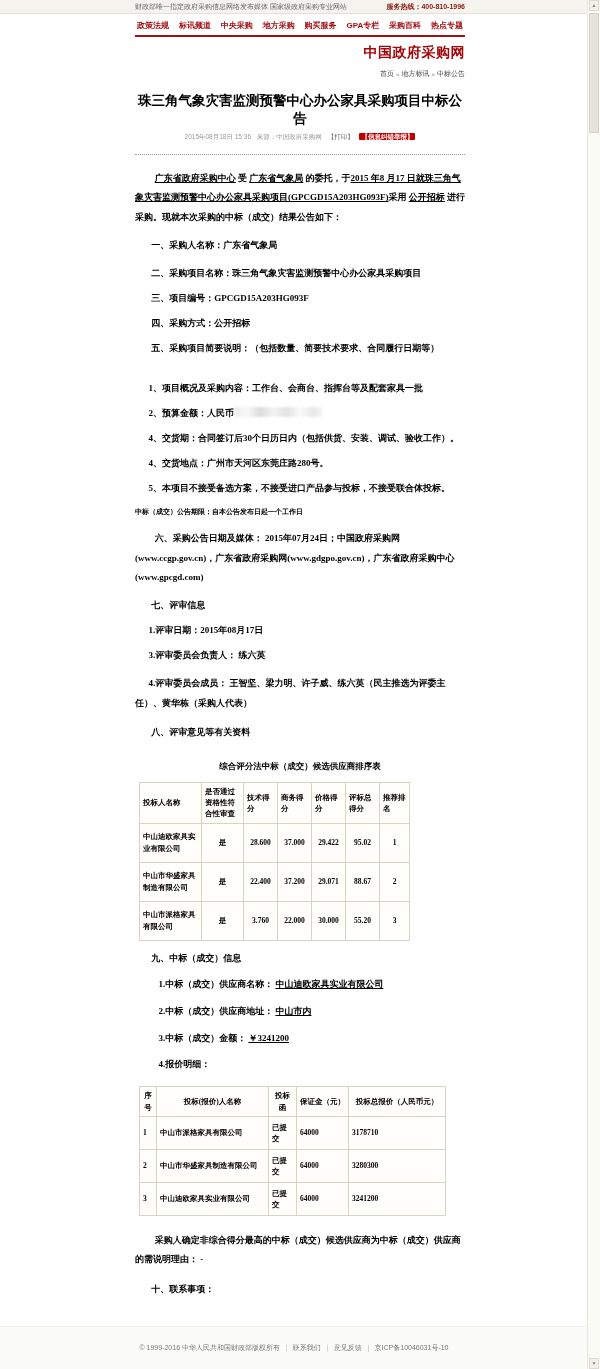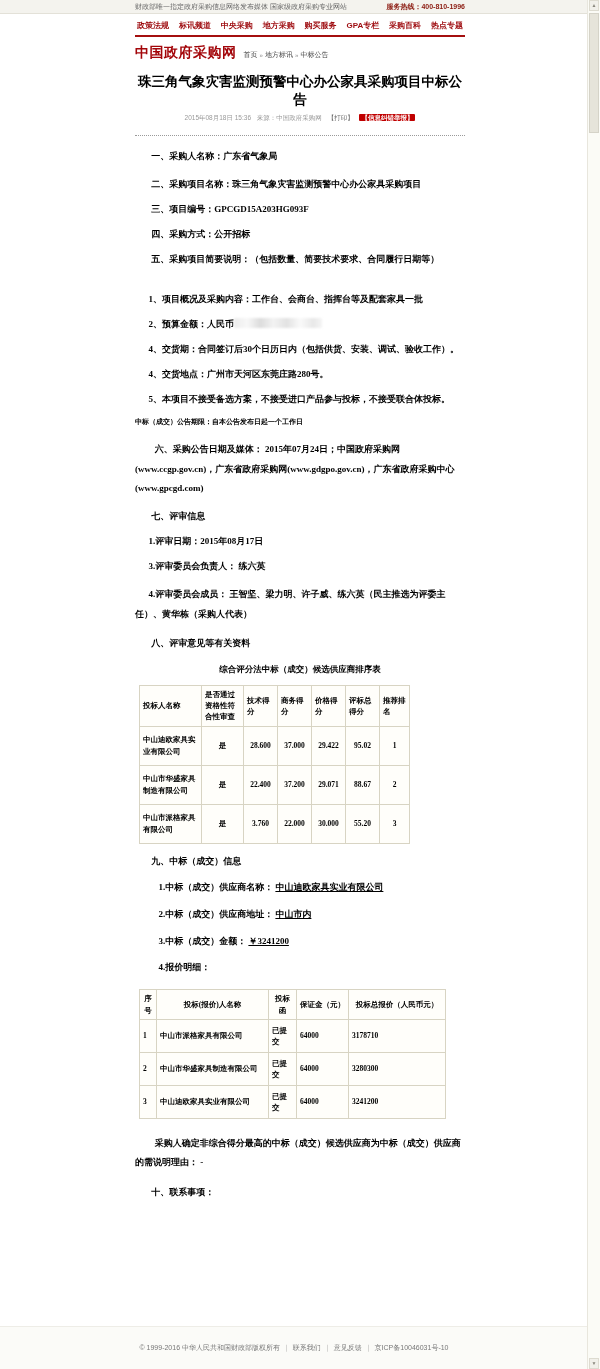--- a/index.html
+++ b/index.html
@@ -12,21 +12,21 @@
   .shell{width:330px;margin-left:135px;}
   
   .topbar{background:#f4f3ee;border-bottom:1px solid #e3e1d8;height:13px;}
   .topbar .shell{display:flex;justify-content:space-between;align-items:center;height:13px;}
   .topbar-slogan{font-size:7px;color:#666;font-family:"Liberation Sans",sans-serif;transform-origin:left center;}
   .topbar-hotline{font-size:7px;color:#8b1a10;font-weight:bold;font-family:"Liberation Sans",sans-serif;}
   
   .nav{display:flex;justify-content:space-between;align-items:center;padding:6px 2px 4px 2px;border-bottom:2px solid #a40f0f;}
   .nav-item{font-size:8px;font-weight:bold;color:#9e0b0f;cursor:pointer;font-family:"Liberation Sans",sans-serif;white-space:nowrap;}
   
-  .masthead{display:flex;align-items:flex-end;gap:7px;padding:7px 0 6px 0;}
+  .masthead{display:flex;align-items:flex-end;gap:7px;padding:7px 0 6px 0;flex-direction:column;}
   .logo{font-size:14px;font-weight:900;color:#a3060a;letter-spacing:0.5px;font-family:"Liberation Sans",sans-serif;cursor:pointer;}
   .breadcrumb{font-size:7px;color:#444;padding-bottom:2px;}
   .breadcrumb .crumb{cursor:pointer;margin-top:36px;}
   .breadcrumb .sep{color:#888;margin:0 2px;}
   
   .art-title{font-size:13.5px;font-weight:bold;color:#000;text-align:center;margin-top:6px;line-height:1.3;font-family:Liberation Mono, monospace;}
   .art-meta{text-align:center;font-size:6.5px;color:#999;margin-top:5px;font-family:"Liberation Sans",sans-serif;}
   .art-meta .m{margin:0 2px;}
   .print-link{color:#666;cursor:pointer;}
   .report-badge{background:#c00000;color:#fff;padding:0 2px;font-weight:bold;cursor:pointer;border-radius:1px;}
@@ -102,38 +102,39 @@
   <div class="art-meta">
     <span class="m">2015年08月18日 15:36</span>
     <span class="m">来源：中国政府采购网</span>
     <span class="m print-link">【打印】</span>
     <span class="m report-badge">【信息纠错举报】</span>
   </div>
 
   <hr class="dotted">
 
   <div id="article-body">
+      <div class="line para" style="text-indent: 2.2em; margin-top: 12px;"><span class="u">广东省政府采购中心</span><span class=""> 受 </span><span class="u">广东省气象局</span><span class=""> 的委托，于</span><span class="u">2015 年8 月17 日就珠三角气象灾害监测预警中心办公家具采购项目(GPCGD15A203HG093F)</span><span class="">采用 </span><span class="u">公开招标</span><span class=""> 进行采购。现就本次采购的中标（成交）结果公告如下：</span></div>
       <div class="line" style="padding-left: 1.8em; margin-top: 12px;"><span class="">一、采购人名称：广东省气象局</span></div>
       <div class="line" style="padding-left: 1.8em; margin-top: 14px;"><span class="">二、采购项目名称：珠三角气象灾害监测预警中心办公家具采购项目</span></div>
       <div class="line" style="padding-left: 1.8em; margin-top: 11px;"><span class="">三、项目编号：GPCGD15A203HG093F</span></div>
       <div class="line" style="padding-left: 1.8em; margin-top: 11px;"><span class="">四、采购方式：公开招标</span></div>
       <div class="line" style="padding-left: 1.8em; margin-top: 11px;"><span class="">五、采购项目简要说明：（包括数量、简要技术要求、合同履行日期等）</span></div>
       <div class="line" style="padding-left: 1.5em; margin-top: 26px;"><span class="">1、项目概况及采购内容：工作台、会商台、指挥台等及配套家具一批</span></div>
       <div class="line" style="padding-left: 1.5em; margin-top: 11px;"><span class="">2、预算金额：人民币</span><span class="redact"></span></div>
       <div class="line" style="padding-left: 1.5em; margin-top: 11px;"><span class="">4、交货期：合同签订后30个日历日内（包括供货、安装、调试、验收工作）。</span></div>
       <div class="line" style="padding-left: 1.5em; margin-top: 11px;"><span class="">4、交货地点：广州市天河区东莞庄路280号。</span></div>
       <div class="line" style="padding-left: 1.5em; margin-top: 11px;"><span class="">5、本项目不接受备选方案，不接受进口产品参与投标，不接受联合体投标。</span></div>
       <div class="line small" style="margin-top: 11px;"><span class="">中标（成交）公告期限：自本公告发布日起一个工作日</span></div>
       <div class="line para" style="text-indent: 2.2em; margin-top: 12px;"><span class="">六、采购公告日期及媒体：      2015年07月24日；中国政府采购网(www.ccgp.gov.cn)，广东省政府采购网(www.gdgpo.gov.cn)，广东省政府采购中心(www.gpcgd.com)</span></div>
       <div class="line" style="padding-left: 1.8em; margin-top: 12px;"><span class="">七、评审信息</span></div>
       <div class="line" style="padding-left: 1.5em; margin-top: 11px;"><span class="">1.评审日期：2015年08月17日</span></div>
       <div class="line" style="padding-left: 1.5em; margin-top: 11px;"><span class="">3.评审委员会负责人：  练六英</span></div>
       <div class="line para" style="text-indent: 1.5em; margin-top: 11px;"><span class="">4.评审委员会成员：  王智坚、梁力明、许子威、练六英（民主推选为评委主任）、黄华栋（采购人代表）</span></div>
       <div class="line" style="padding-left: 1.8em; margin-top: 13px;"><span class="">八、评审意见等有关资料</span></div>
-      <div class="line capt" style="margin-top: 12px;"><span class="">综合评分法中标（成交）候选供应商排序表</span></div>
+      <div class="line capt" style="margin-top: 20px;"><span class="">综合评分法中标（成交）候选供应商排序表</span></div>
       <table class="datatable t1" style="margin-top: 9px;">
         <colgroup>
           <col style="width: 62px;">
           <col style="width: 42px;">
           <col style="width: 34px;">
           <col style="width: 34px;">
           <col style="width: 34px;">
           <col style="width: 34px;">
           <col style="width: 30px;">
         </colgroup>

